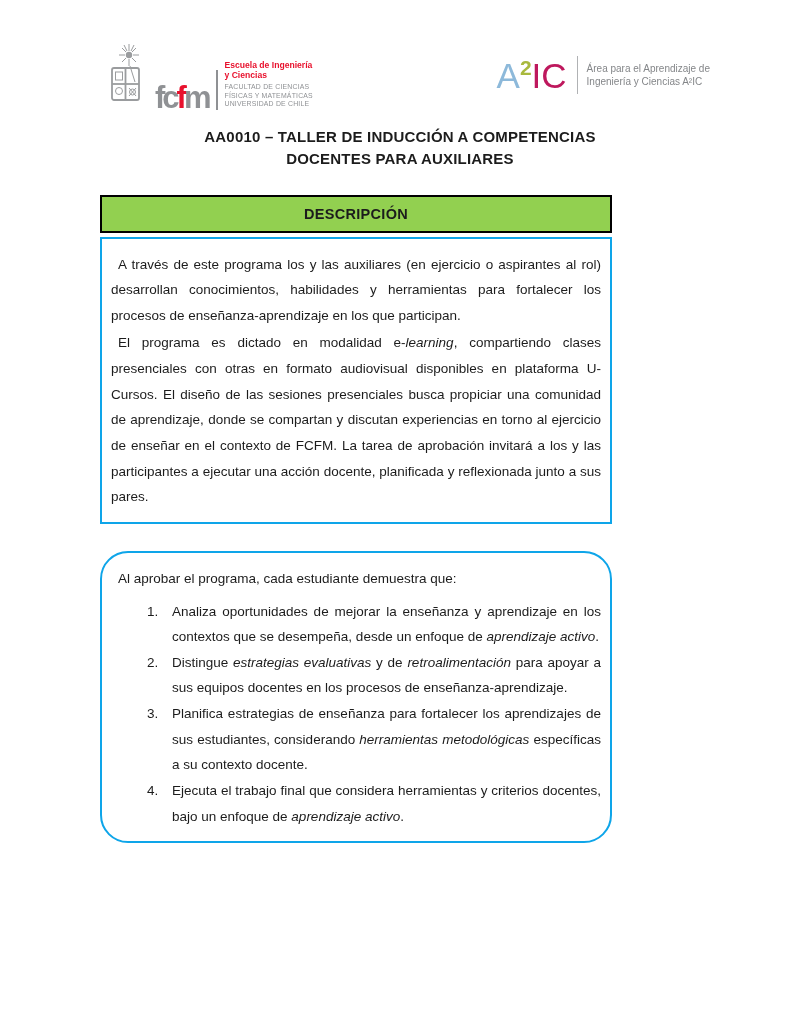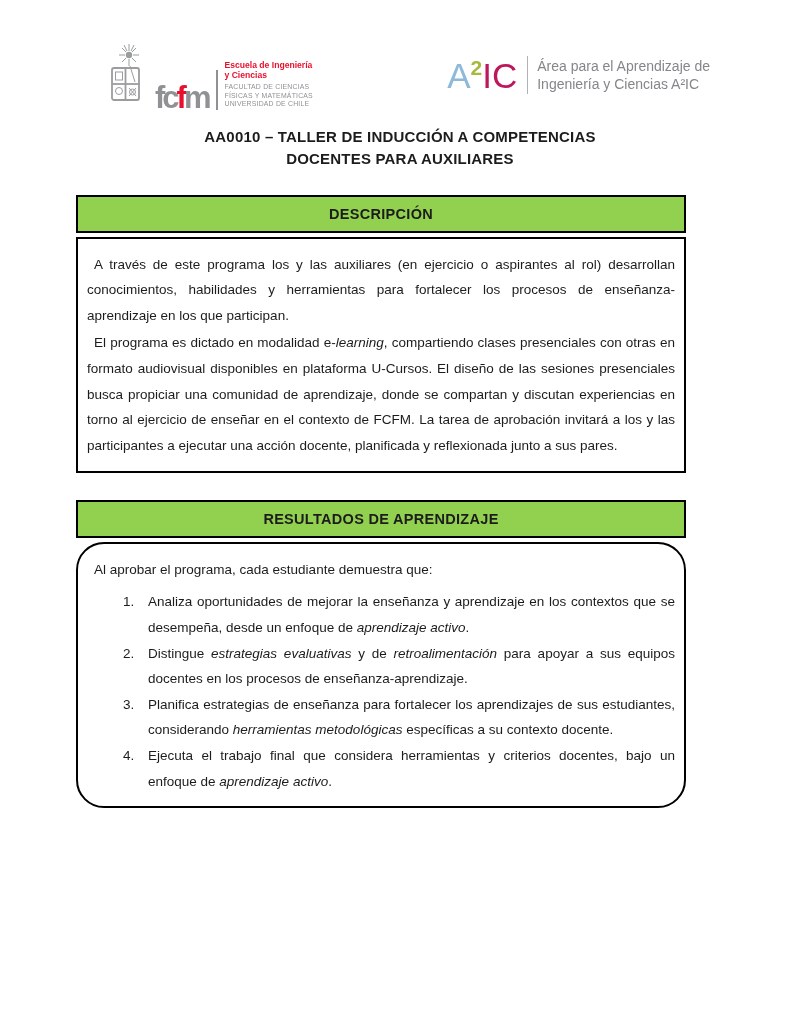--- a/index.html
+++ b/index.html
@@ -28,41 +28,41 @@
   .fcfm-text { padding-bottom: 3px; }
   .fcfm-school { color: #e8112d; font-size: 8.6px; font-weight: 700; line-height: 1.2; }
   .fcfm-faculty { color: #8f9194; font-size: 6.9px; line-height: 1.25; margin-top: 3px; letter-spacing: 0.2px; }
 
   .a2ic-logo { display: flex; align-items: center; margin-top: 12px; }
   .a2ic-word { font-size: 35px; line-height: 1; letter-spacing: 0px; white-space: nowrap; }
   .a2ic-word .a  { color: #8db9da; }
   .a2ic-word .two { color: #a9b93e; font-size: 21px; vertical-align: 13px; font-weight: 600; }
   .a2ic-word .ic { color: #be185d; }
   .a2ic-div { width: 1px; height: 38px; background: #b0b2b4; margin: 0 9px 0 10px; flex: none; }
-  .a2ic-tagline { color: #848689; font-size: 14px; line-height: 1.3; }
+  .a2ic-tagline { color: #848689; font-size: 10px; line-height: 1.3; }
 
   
   .title-block { text-align: center; margin-top: 14px; }
   .doc-title { font-size: 15px; font-weight: 700; line-height: 1.45; letter-spacing: 0.2px; }
   .doc-version { font-size: 15px; font-weight: 700; margin-top: 9px; }
 
   
-  .section { width: 610px; margin-left: 76px; }
+  .section { width: 512px; margin-left: 100px; }
   .section.first { margin-top: 25px; }
   .section.second { margin-top: 27px; }
   .section-header {
     border: 2px solid #000000;
     background: #92d050;
     height: 38px;
     display: flex; align-items: center; justify-content: center;
     font-weight: 700; font-size: 14.5px; letter-spacing: 0.3px;
     box-sizing: border-box;
   }
   .section-body {
-    border: 2px solid #000000;
+    border: 2px solid #0ea5e9;
     margin-top: 4px;
     padding: 13px 9px 12px 9px;
     font-size: 13.5px;
     line-height: 1.9;
     text-align: justify;
     box-sizing: border-box;
   }
   .section-body.desc { min-height: 234px; }
   .section-body.outcomes { min-height: 224px; border-radius: 28px; }
   .para { text-indent: 7px; margin: 0; }
@@ -146,21 +146,20 @@
 
   <div class="section first">
     <div class="section-header">DESCRIPCIÓN</div>
     <div class="section-body desc">
       <p class="para"><span>A través de este programa los y las auxiliares (en ejercicio o aspirantes al rol) desarrollan conocimientos, habilidades y herramientas para fortalecer los procesos de enseñanza-aprendizaje en los que participan.</span></p>
       <p class="para"><span>El programa es dictado en modalidad e-</span><span class="it">learning</span><span>, compartiendo clases presenciales con otras en formato audiovisual disponibles en plataforma U-Cursos. El diseño de las sesiones presenciales busca propiciar una comunidad de aprendizaje, donde se compartan y discutan experiencias en torno al ejercicio de enseñar en el contexto de FCFM. La tarea de aprobación invitará a los y las participantes a ejecutar una acción docente, planificada y reflexionada junto a sus pares.</span></p>
     </div>
   </div>
 
   <div class="section second">
-    <div class="section-header">RESULTADOS DE APRENDIZAJE</div>
     <div class="section-body outcomes">
       <p class="outcomes-intro">Al aprobar el programa, cada estudiante demuestra que:</p>
       <ol class="outcomes-list">
         <li>
           <span class="li-marker">1.</span>
           <span class="li-text"><span>Analiza oportunidades de mejorar la enseñanza y aprendizaje en los contextos que se desempeña, desde un enfoque de </span><span class="it">aprendizaje activo</span><span>.</span></span>
         </li>
         <li>
           <span class="li-marker">2.</span>
           <span class="li-text"><span>Distingue </span><span class="it">estrategias evaluativas</span><span> y de </span><span class="it">retroalimentación</span><span> para apoyar a sus equipos docentes en los procesos de enseñanza-aprendizaje.</span></span>

